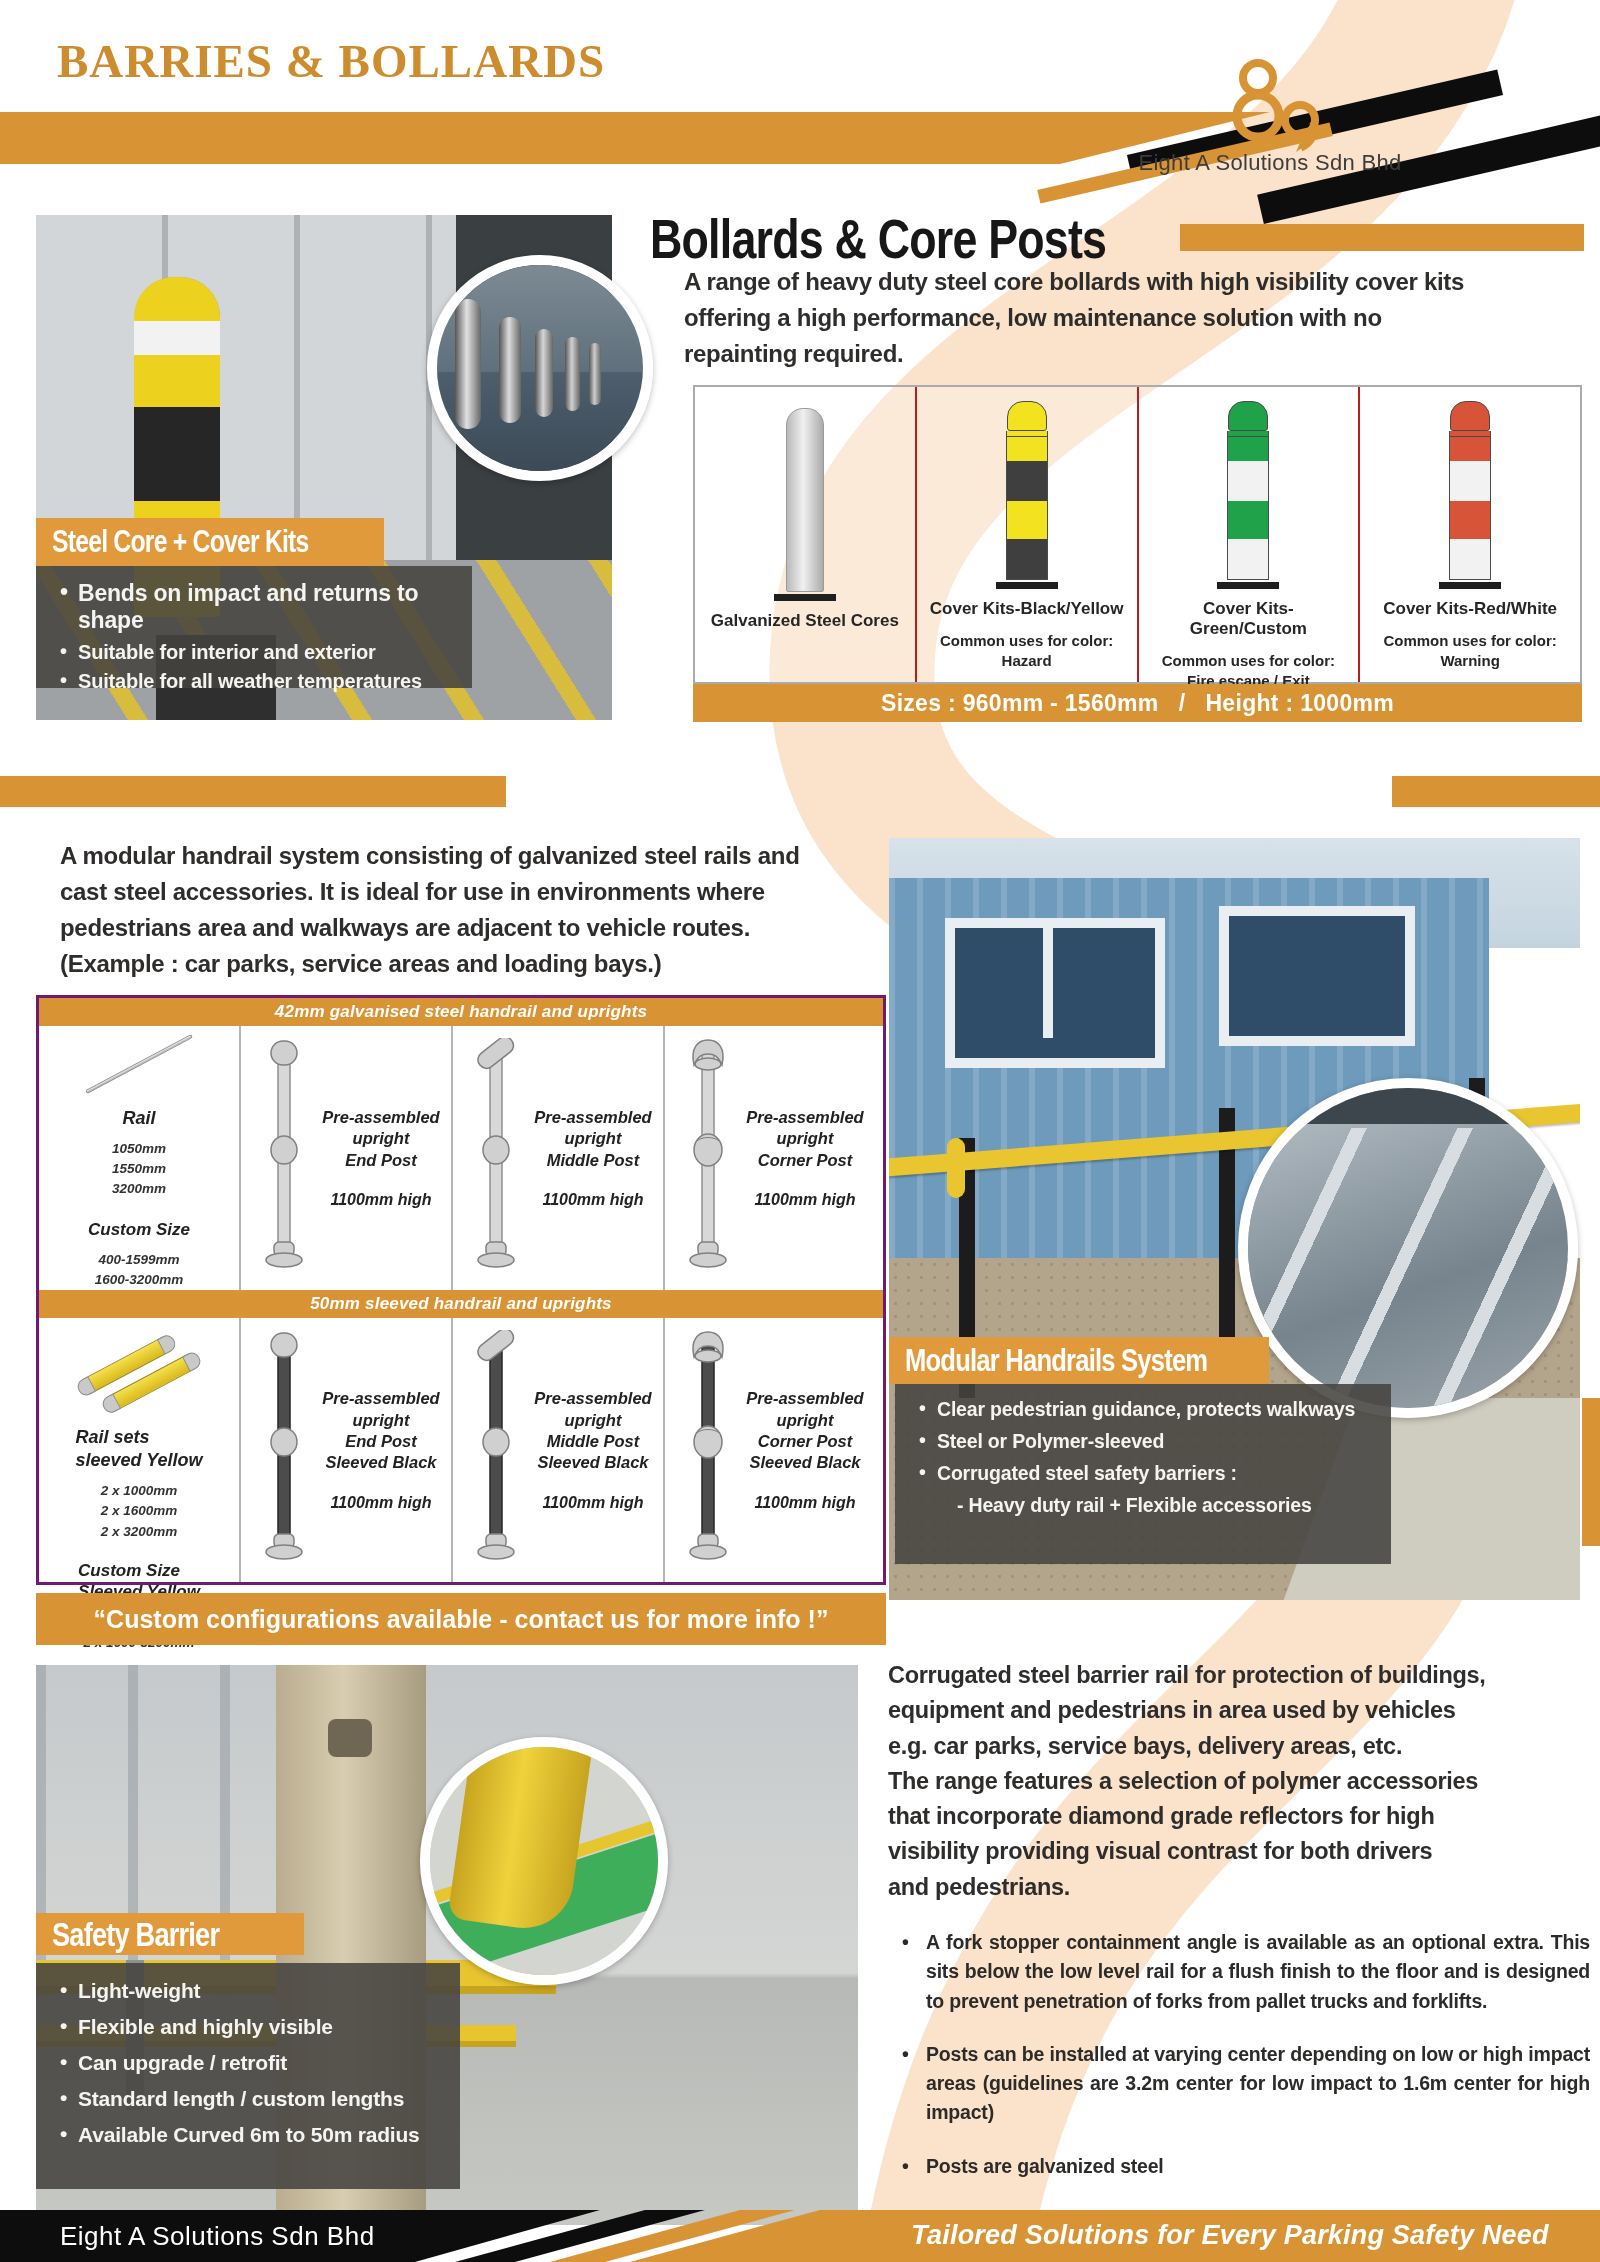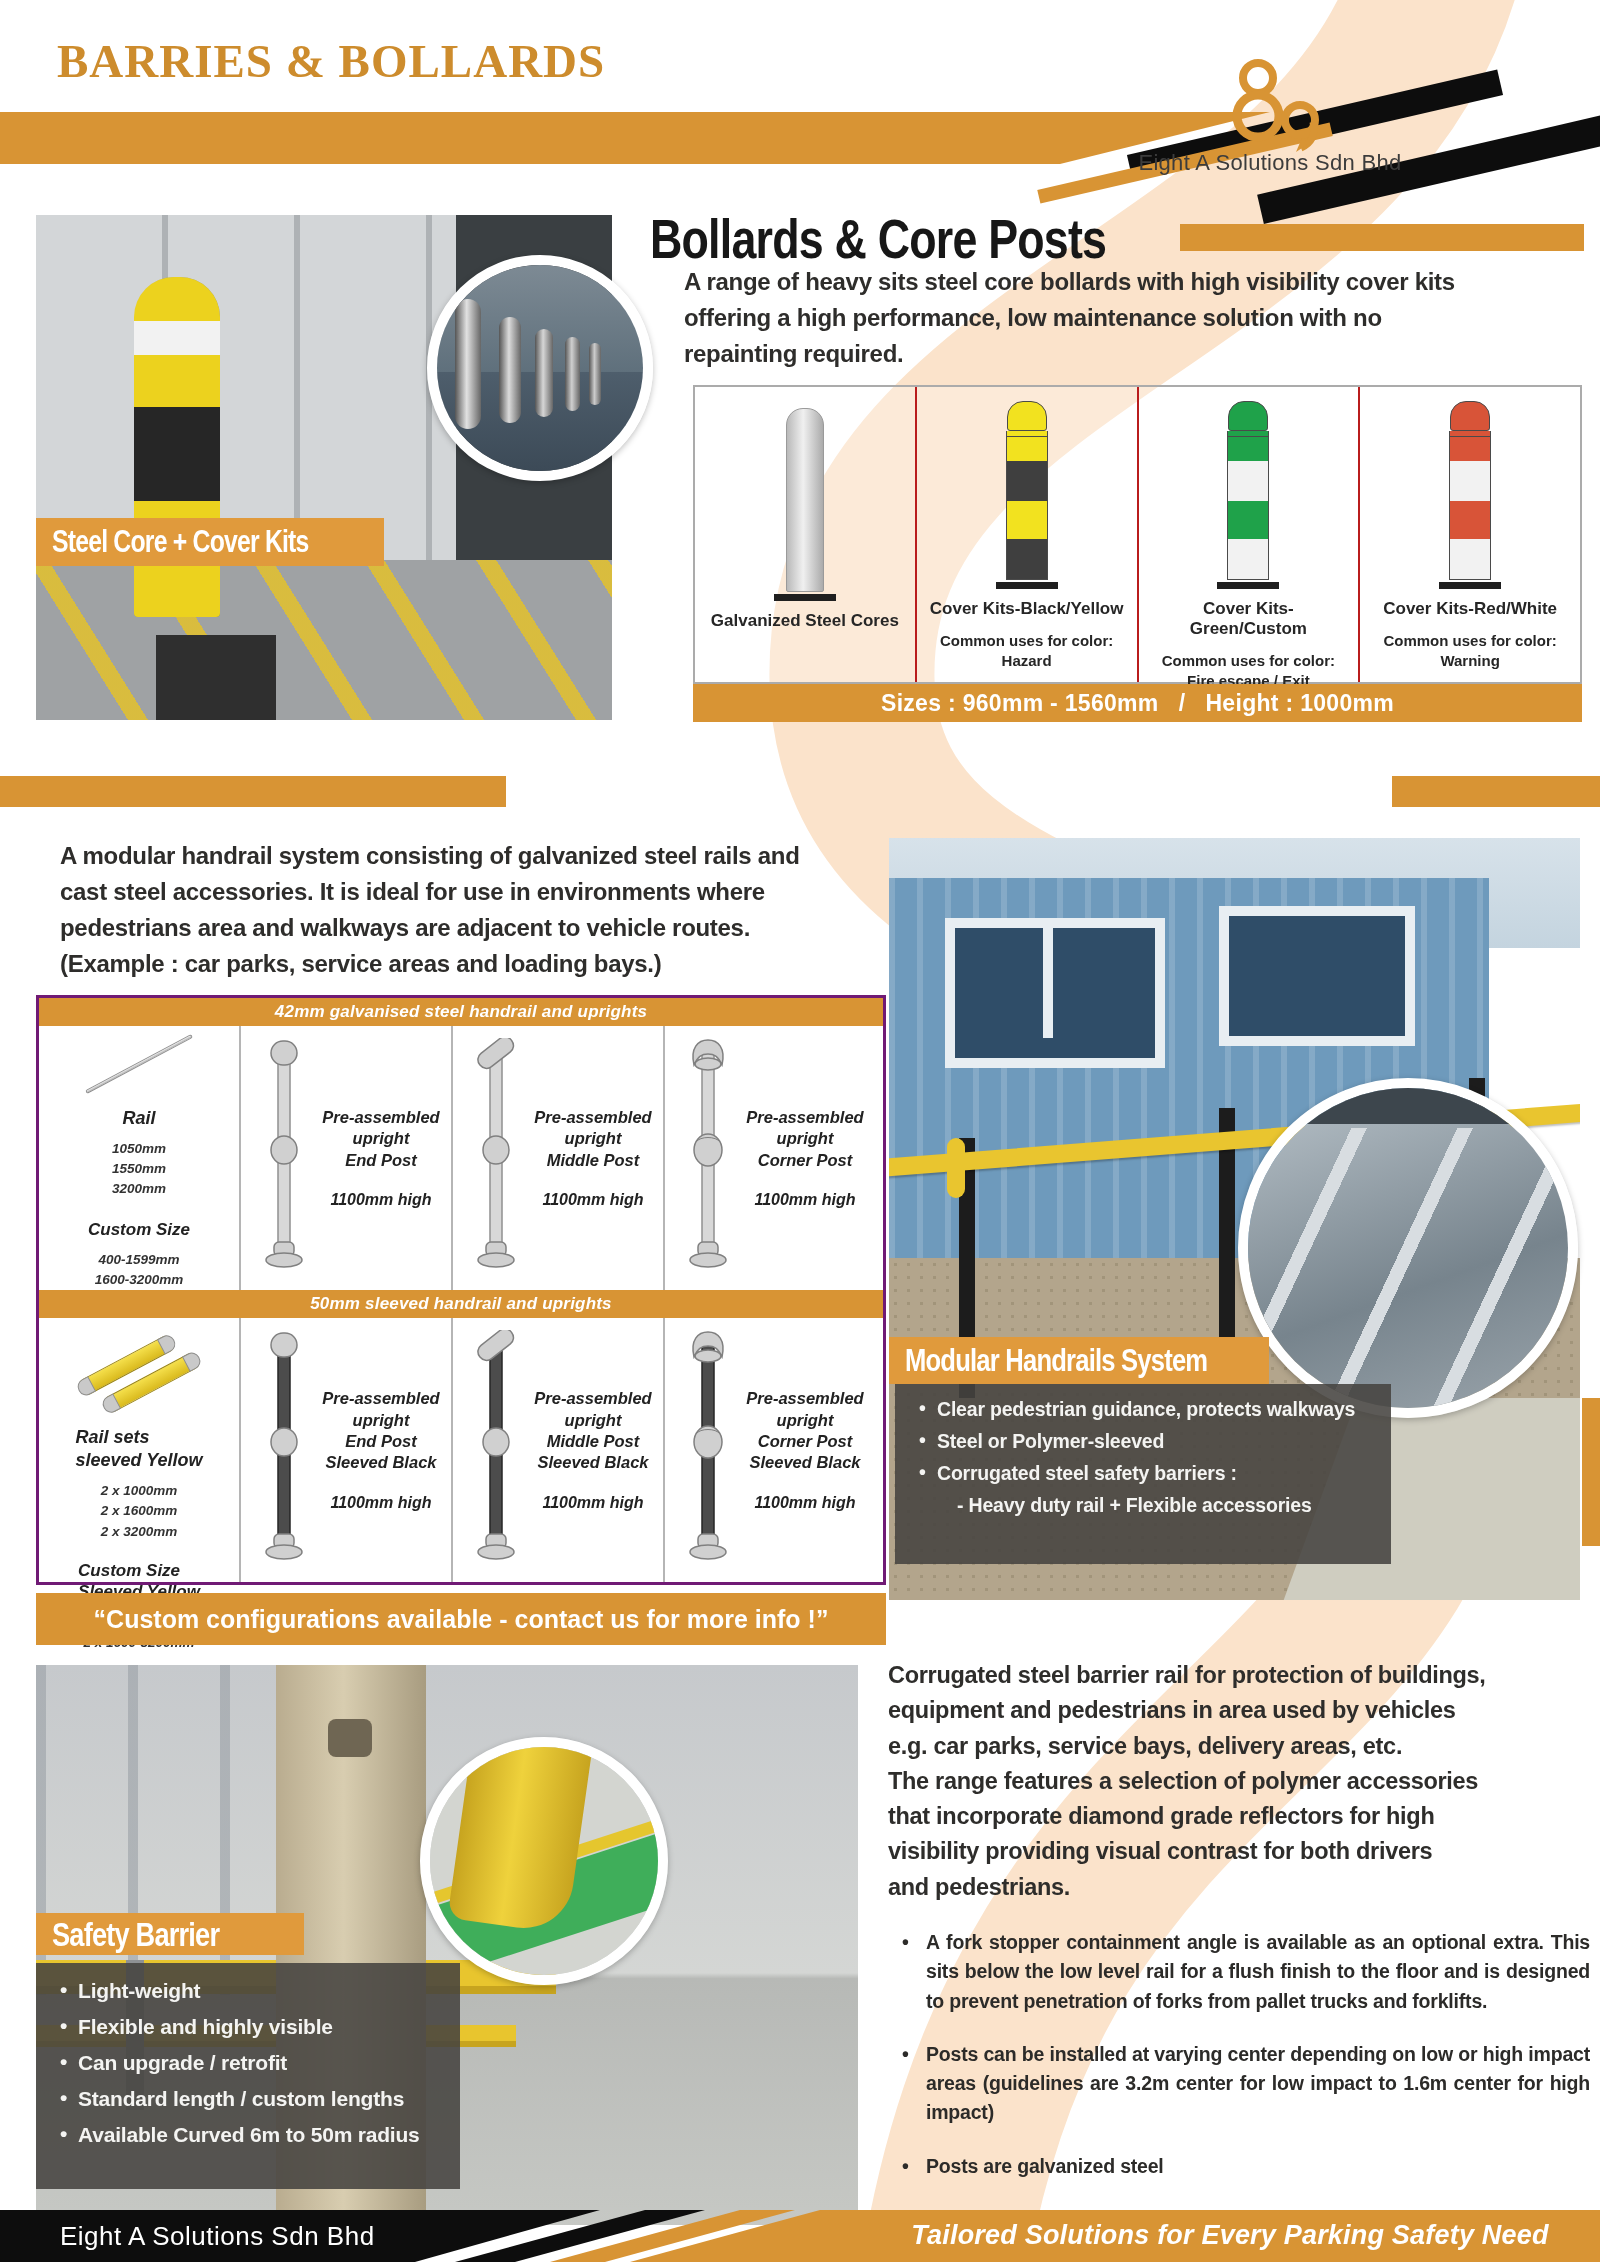--- a/index.html
+++ b/index.html
@@ -128,26 +128,31 @@
     <div class="abs" style="left:18px;top:34px;width:26px;height:130px;border-radius:13px;background:linear-gradient(90deg,#555,#e2e2e2 45%,#666);"></div>
     <div class="abs" style="left:62px;top:52px;width:22px;height:106px;border-radius:11px;background:linear-gradient(90deg,#555,#dcdcdc 45%,#666);"></div>
     <div class="abs" style="left:98px;top:64px;width:18px;height:88px;border-radius:9px;background:linear-gradient(90deg,#555,#d6d6d6 45%,#666);"></div>
     <div class="abs" style="left:128px;top:72px;width:15px;height:74px;border-radius:8px;background:linear-gradient(90deg,#555,#d0d0d0 45%,#666);"></div>
     <div class="abs" style="left:152px;top:78px;width:12px;height:62px;border-radius:6px;background:linear-gradient(90deg,#555,#cccccc 45%,#666);"></div>
   </div>
 
   <div class="abs z1 ov-banner" style="left:36px;top:518px;width:332px;height:48px;">
     <span class="cond" style="font-size:31px;">Steel Core + Cover Kits</span>
   </div>
+  <div class="abs z1 ov-panel" style="left:36px;top:566px;width:436px;height:122px;padding:14px 10px 0 16px;box-sizing:border-box;">
+    <div class="ov-li" style="font-size:23px;margin-bottom:7px;">Bends on impact and returns to shape</div>
+    <div class="ov-li" style="font-size:20px;margin-bottom:6px;">Suitable for interior and exterior</div>
+    <div class="ov-li" style="font-size:20px;">Suitable for all weather temperatures</div>
+  </div>
 
   <div class="abs z1" style="left:650px;top:206px;">
     <span class="cond" style="font-size:56px;color:#171717;">Bollards &amp; Core Posts</span>
   </div>
   <div class="abs z1" style="left:1180px;top:224px;width:404px;height:27px;background:#d89434;"></div>
-  <div class="abs z1 body-text pre" style="left:684px;top:264px;width:905px;font-size:24px;">A range of heavy sits steel core bollards with high visibility cover kits
+  <div class="abs z1 body-text pre" style="left:684px;top:264px;width:905px;font-size:24px;">A range of heavy duty steel core bollards with high visibility cover kits
 offering a high performance, low maintenance solution with no
 repainting required.</div>
 
   <div class="abs z1 btable" style="left:693px;top:385px;width:889px;height:299px;box-sizing:border-box;">
     <div class="bcell">
       <div class="bfig">
           <div class="bol-plain"></div>
           <div class="bol-base"></div>
         </div>
       <div class="blabel">Galvanized Steel Cores</div>

